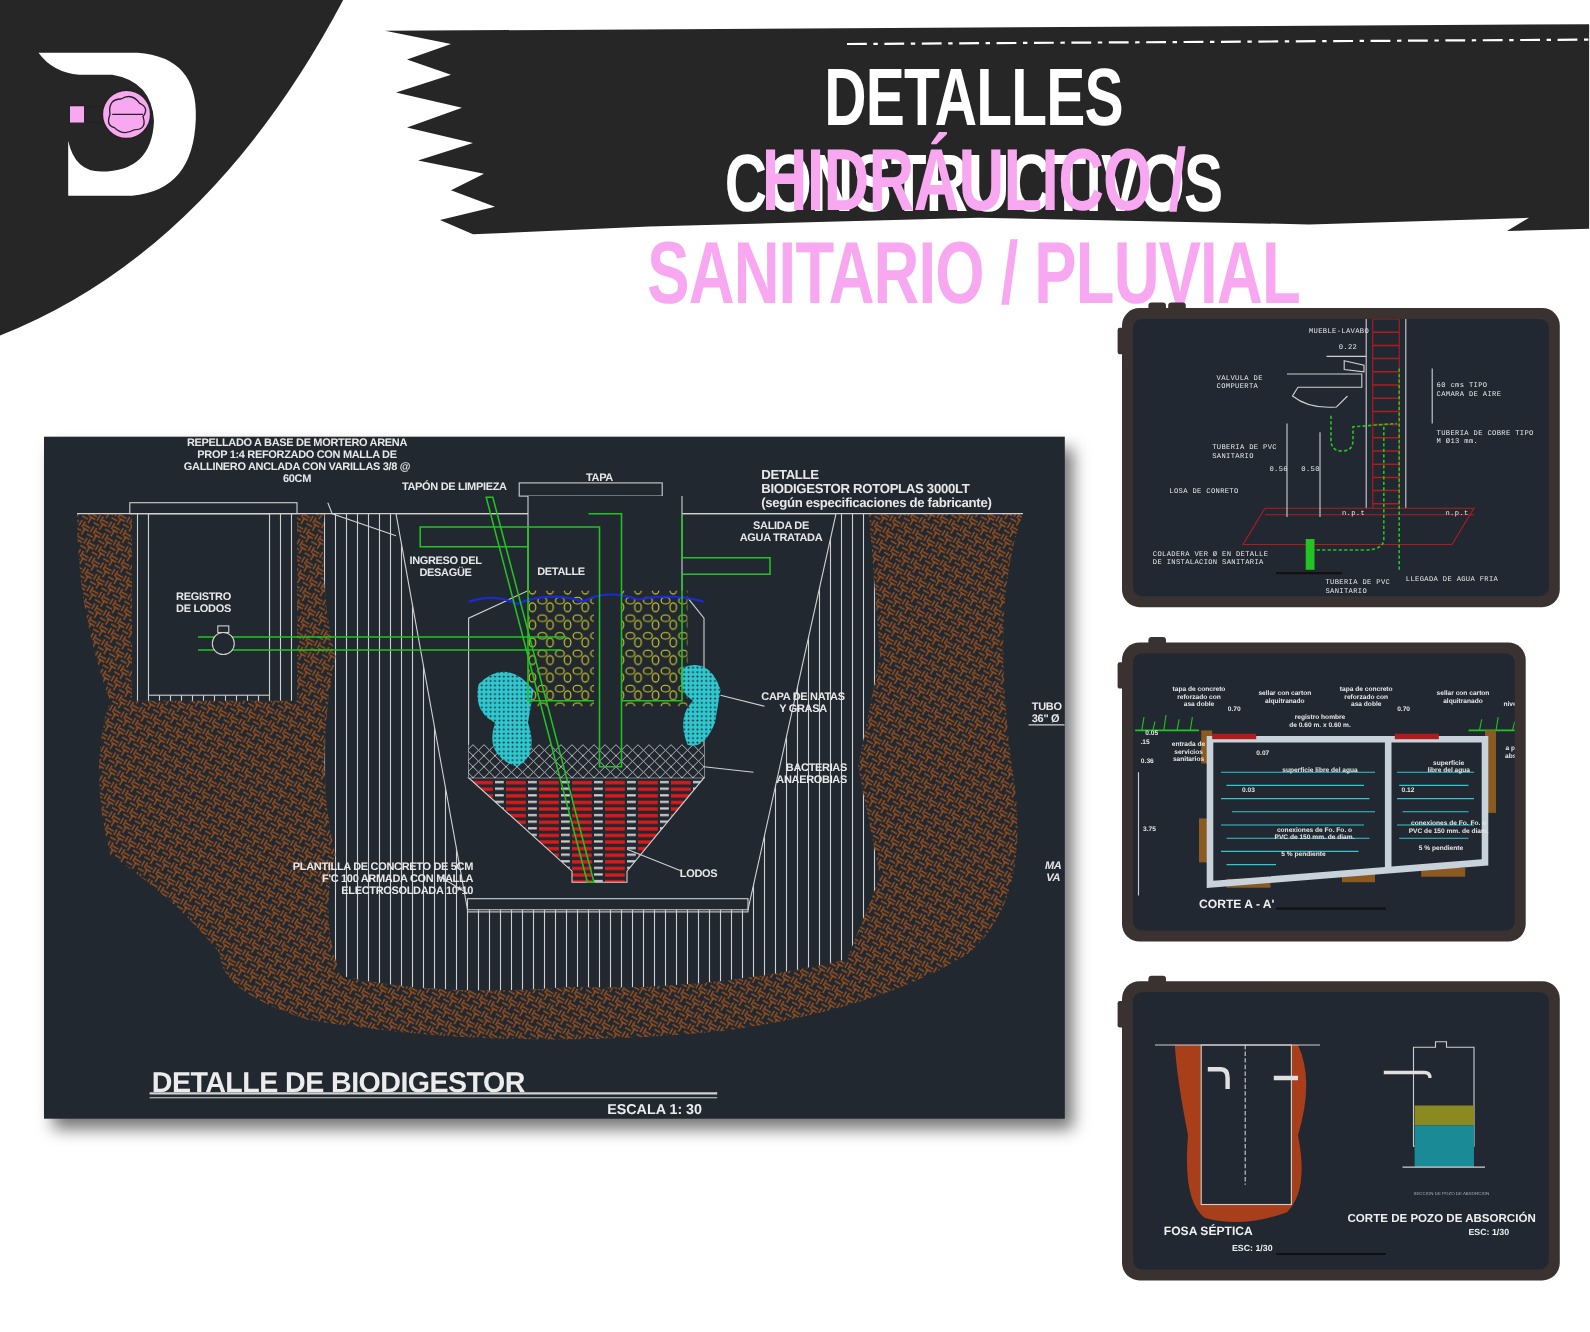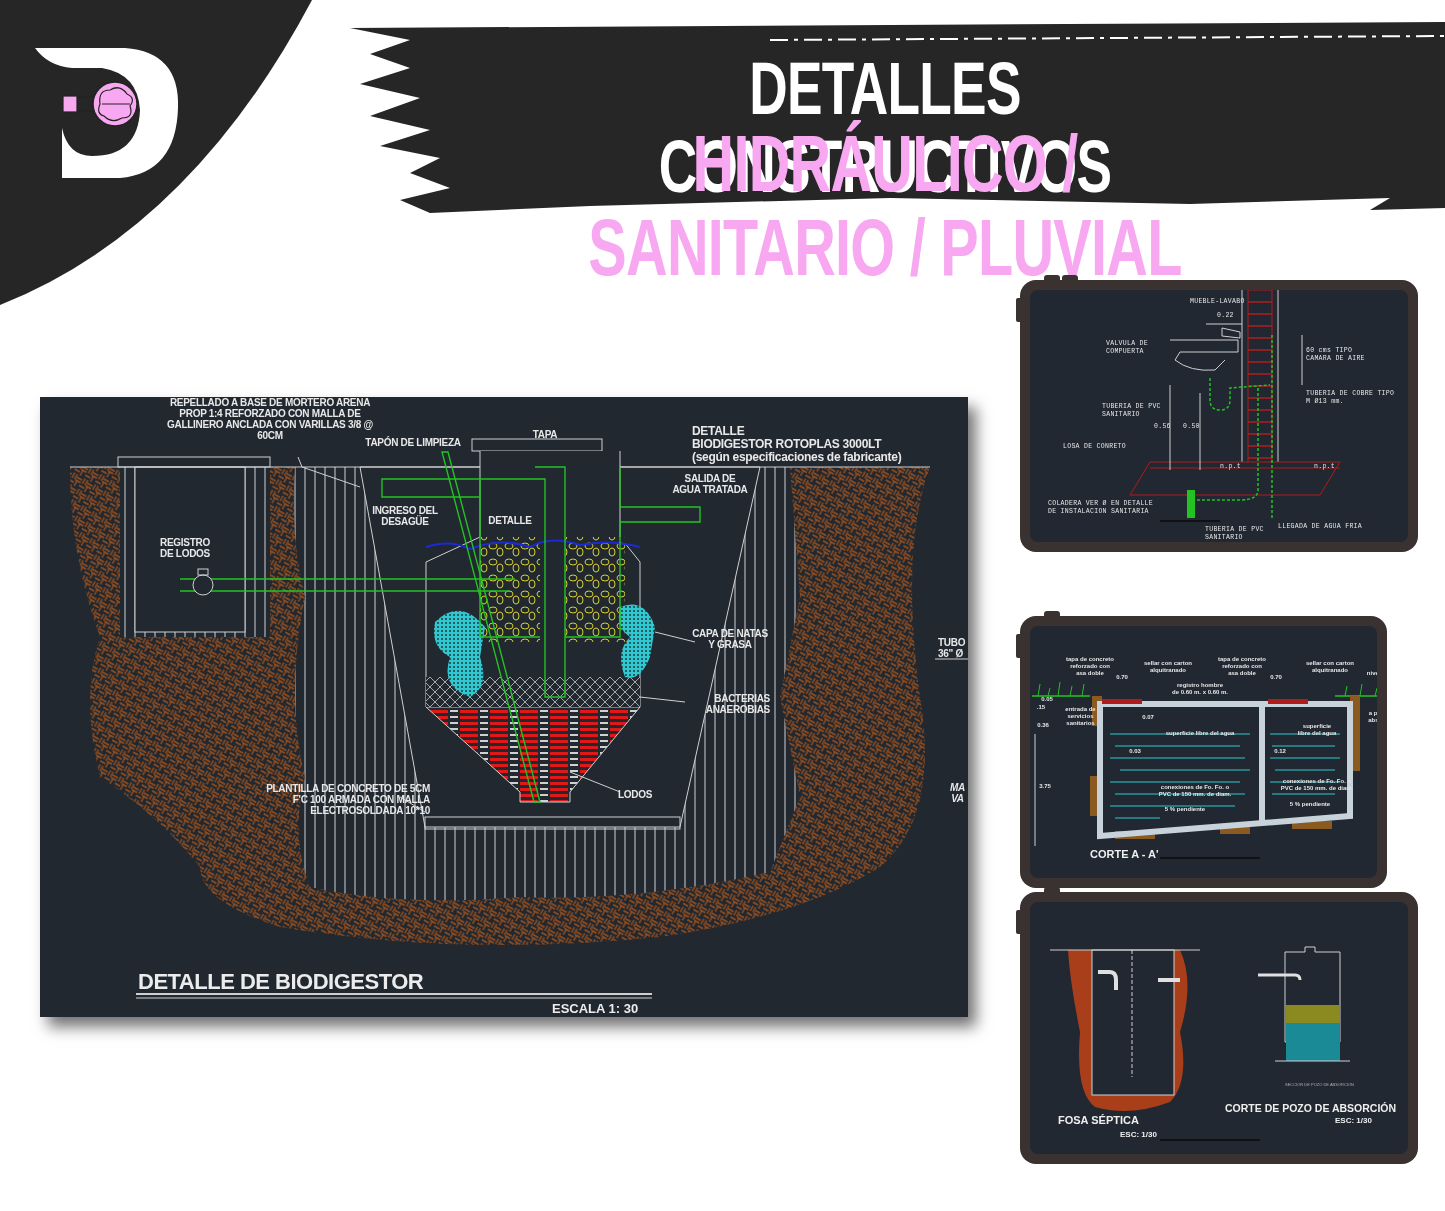--- a/index.html
+++ b/index.html
@@ -23,21 +23,21 @@
     transform: scaleX(0.72); transform-origin: center top;
   }
 
   .main-drawing {
     position: absolute; left: 40px; top: 397px; width: 928px; height: 620px;
     background: #212830; box-shadow: 8px 10px 14px rgba(0,0,0,0.55);
     overflow: hidden;
   }
   .main-drawing svg { position: absolute; left: 0; top: 0; }
   .cad-label { position: absolute; color: #e8e8e8; font-weight: 700; font-size: 10px; line-height: 11px; text-align: center; white-space: pre-line; letter-spacing: -0.3px; }
-  .cad-title { position: absolute; color: #ececec; font-size: 22px; font-weight: 700; letter-spacing: -0.5px; }
+  .cad-title { position: absolute; color: #ececec; font-size: 26px; font-weight: 700; letter-spacing: -0.5px; }
   .cad-scale { position: absolute; color: #ececec; font-size: 13px; font-weight: 700; }
 
   .tablet {
     position: absolute; width: 400px; height: 275px; background: #3a3131;
     border-radius: 16px;
   }
   .tablet .btn-top { position: absolute; top: -5px; width: 16px; height: 8px; background: #3a3131; border-radius: 3px 3px 0 0; }
   .tablet .btn-side { position: absolute; left: -4px; top: 18px; width: 6px; height: 24px; background: #3a3131; border-radius: 2px; }
   .tablet .screen {
     position: absolute; left: 10px; top: 10px; right: 10px; bottom: 10px;
@@ -241,21 +241,21 @@
     <div class="t-label" style="left:190px; top:173px;">n.p.t</div>
     <div class="t-label" style="left:284px; top:173px;">n.p.t</div>
     <div class="t-label" style="left:18px; top:210px;">COLADERA VER Ø EN DETALLE
 DE INSTALACION SANITARIA</div>
     <div class="t-label" style="left:175px; top:236px;">TUBERIA DE PVC
 SANITARIO</div>
     <div class="t-label" style="left:248px; top:233px;">LLEGADA DE AGUA FRIA</div>
   </div>
 </div>
 
-<div class="tablet" style="left:1020px; top:616px; width:367px; height:272px;">
+<div class="tablet" style="left:1020px; top:584px; width:367px; height:272px;">
   <div class="btn-top" style="left:24px;"></div>
     <div class="btn-side"></div>
   <div class="screen">
     <svg width="378" height="252" viewBox="0 0 378 252">
 
       <path d="M2,70 L60,70 M305,70 L378,70" stroke="#22c322" stroke-width="1.5"></path>
       <path d="M8,70 L10,58 M18,70 L20,62 M28,70 L30,56 M40,70 L42,60 M52,70 L54,58 M315,70 L317,60 M330,70 L332,58 M345,70 L347,62 M360,70 L362,58" stroke="#22c322"></path>
 
       <rect x="62" y="70" width="10" height="30" fill="#8a5a20"></rect>
       <rect x="320" y="70" width="10" height="75" fill="#8a5a20"></rect>

